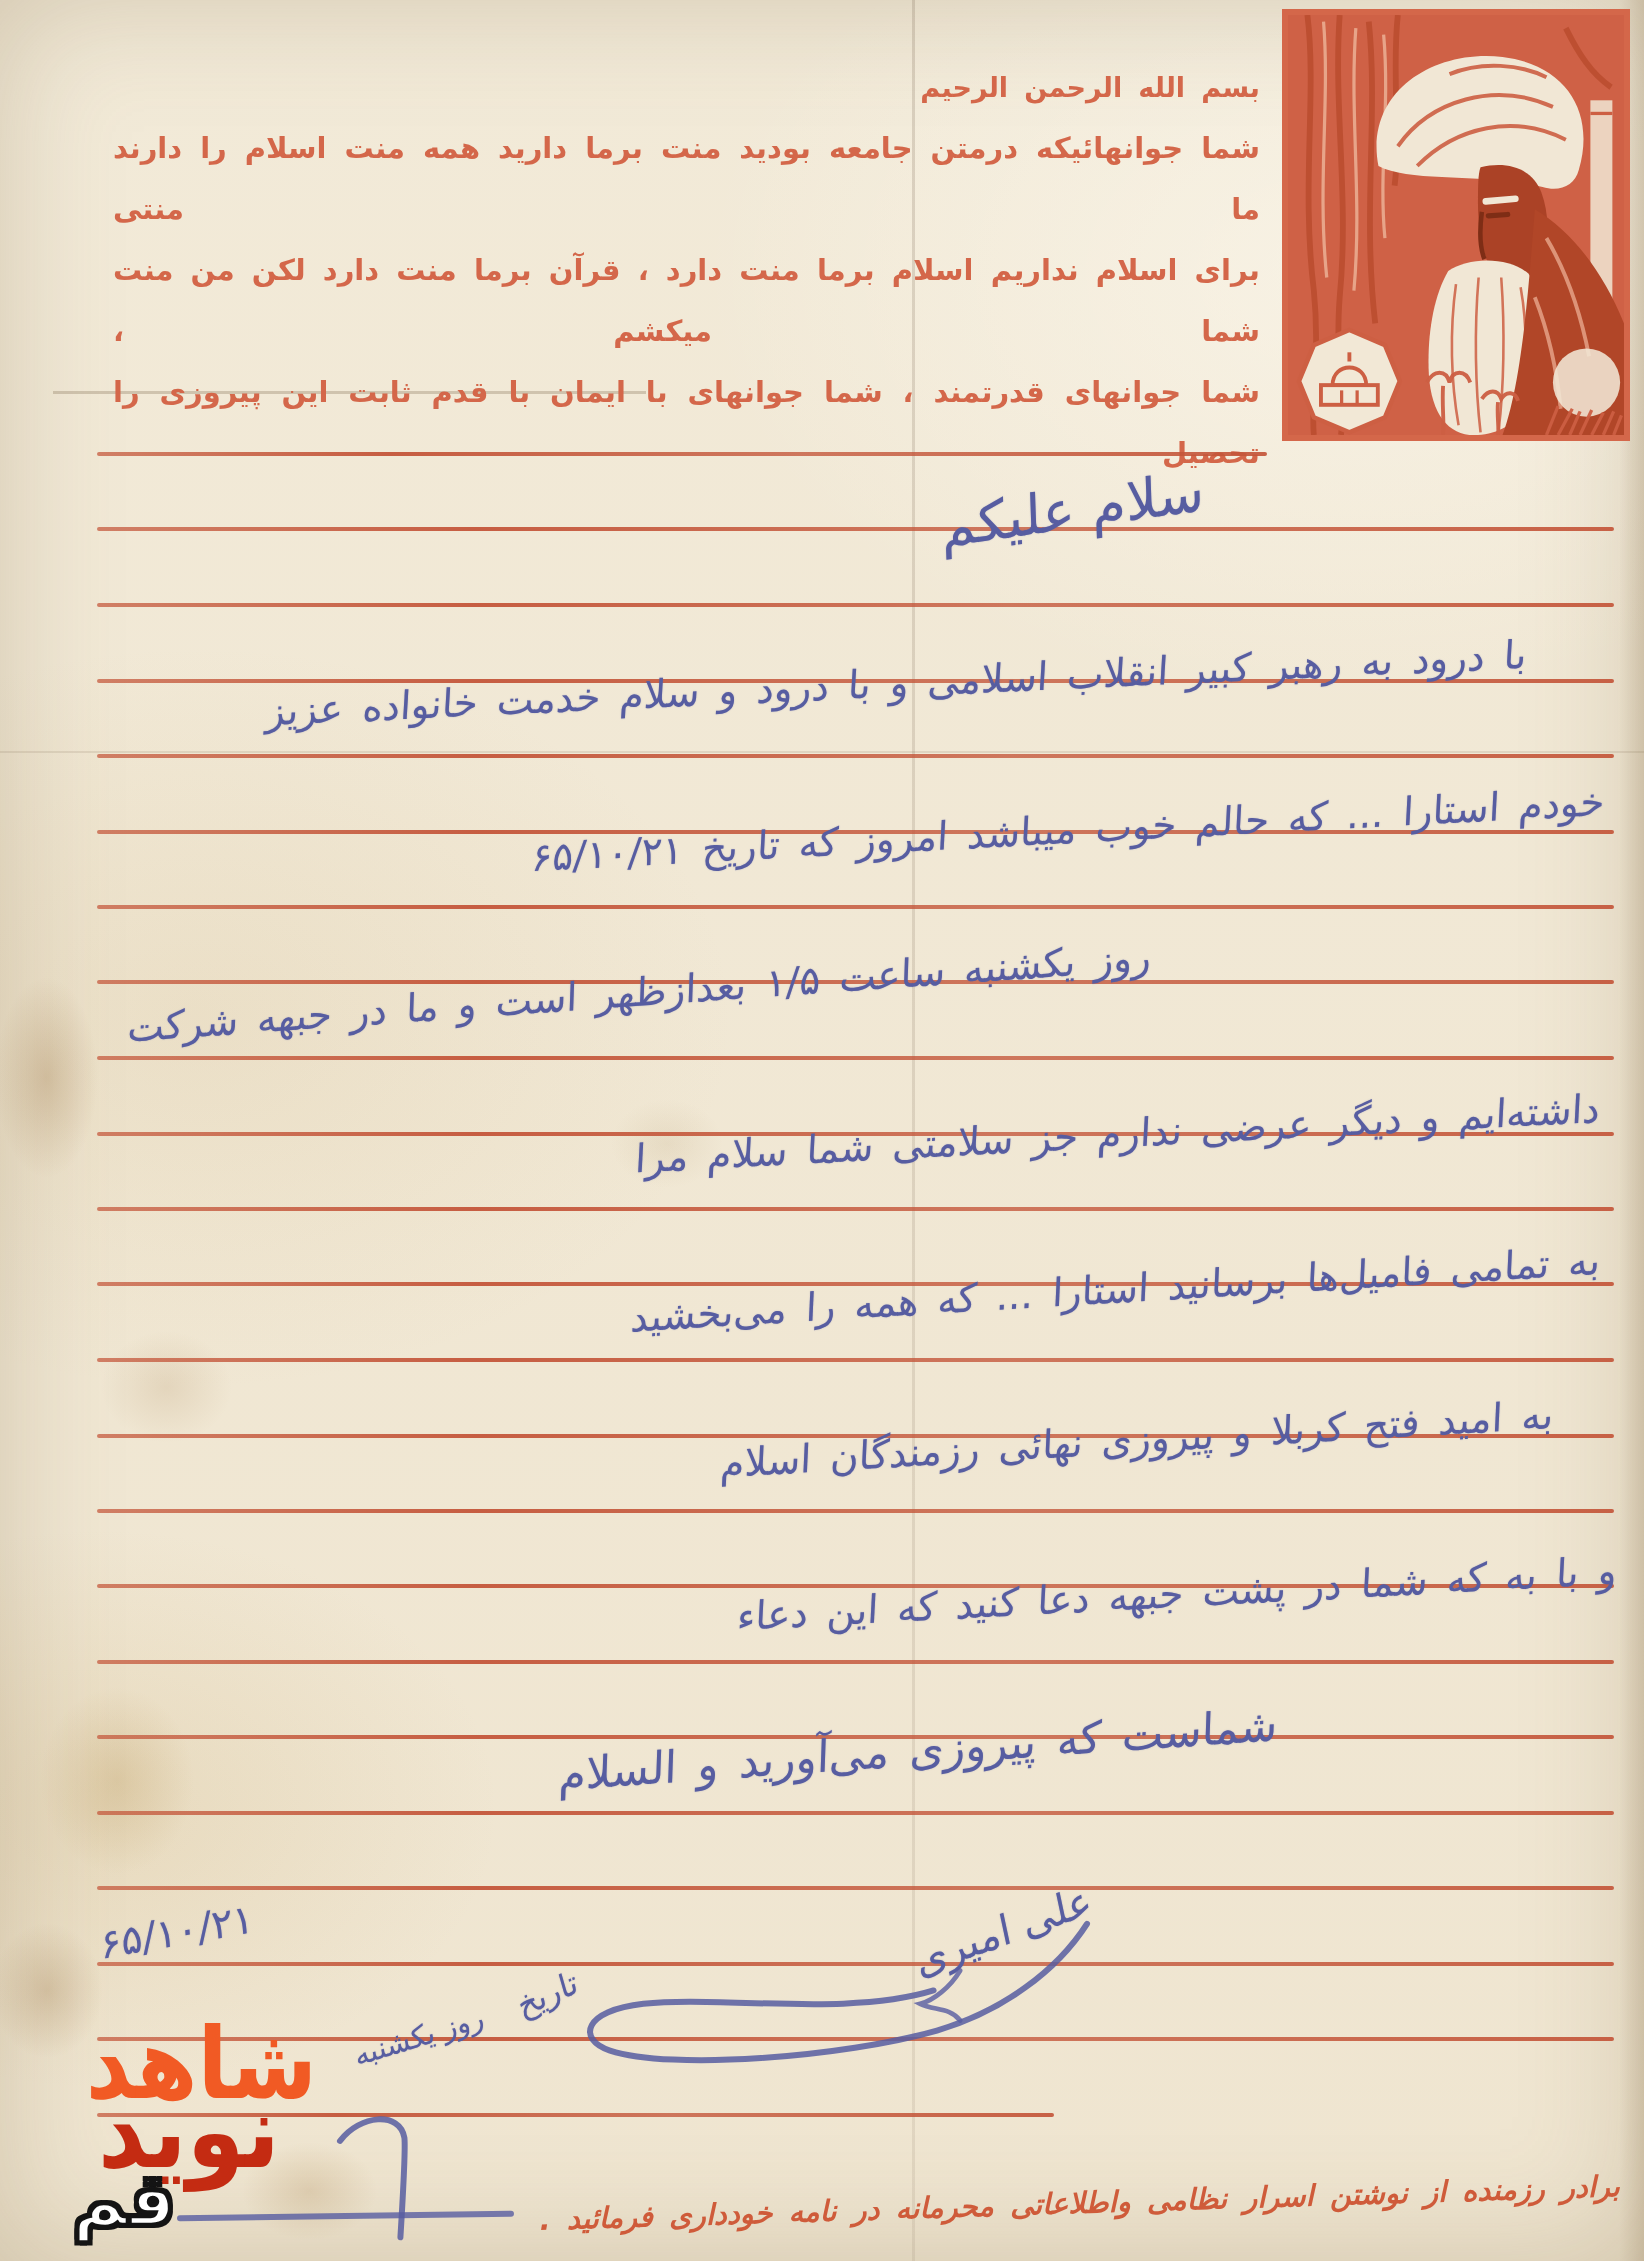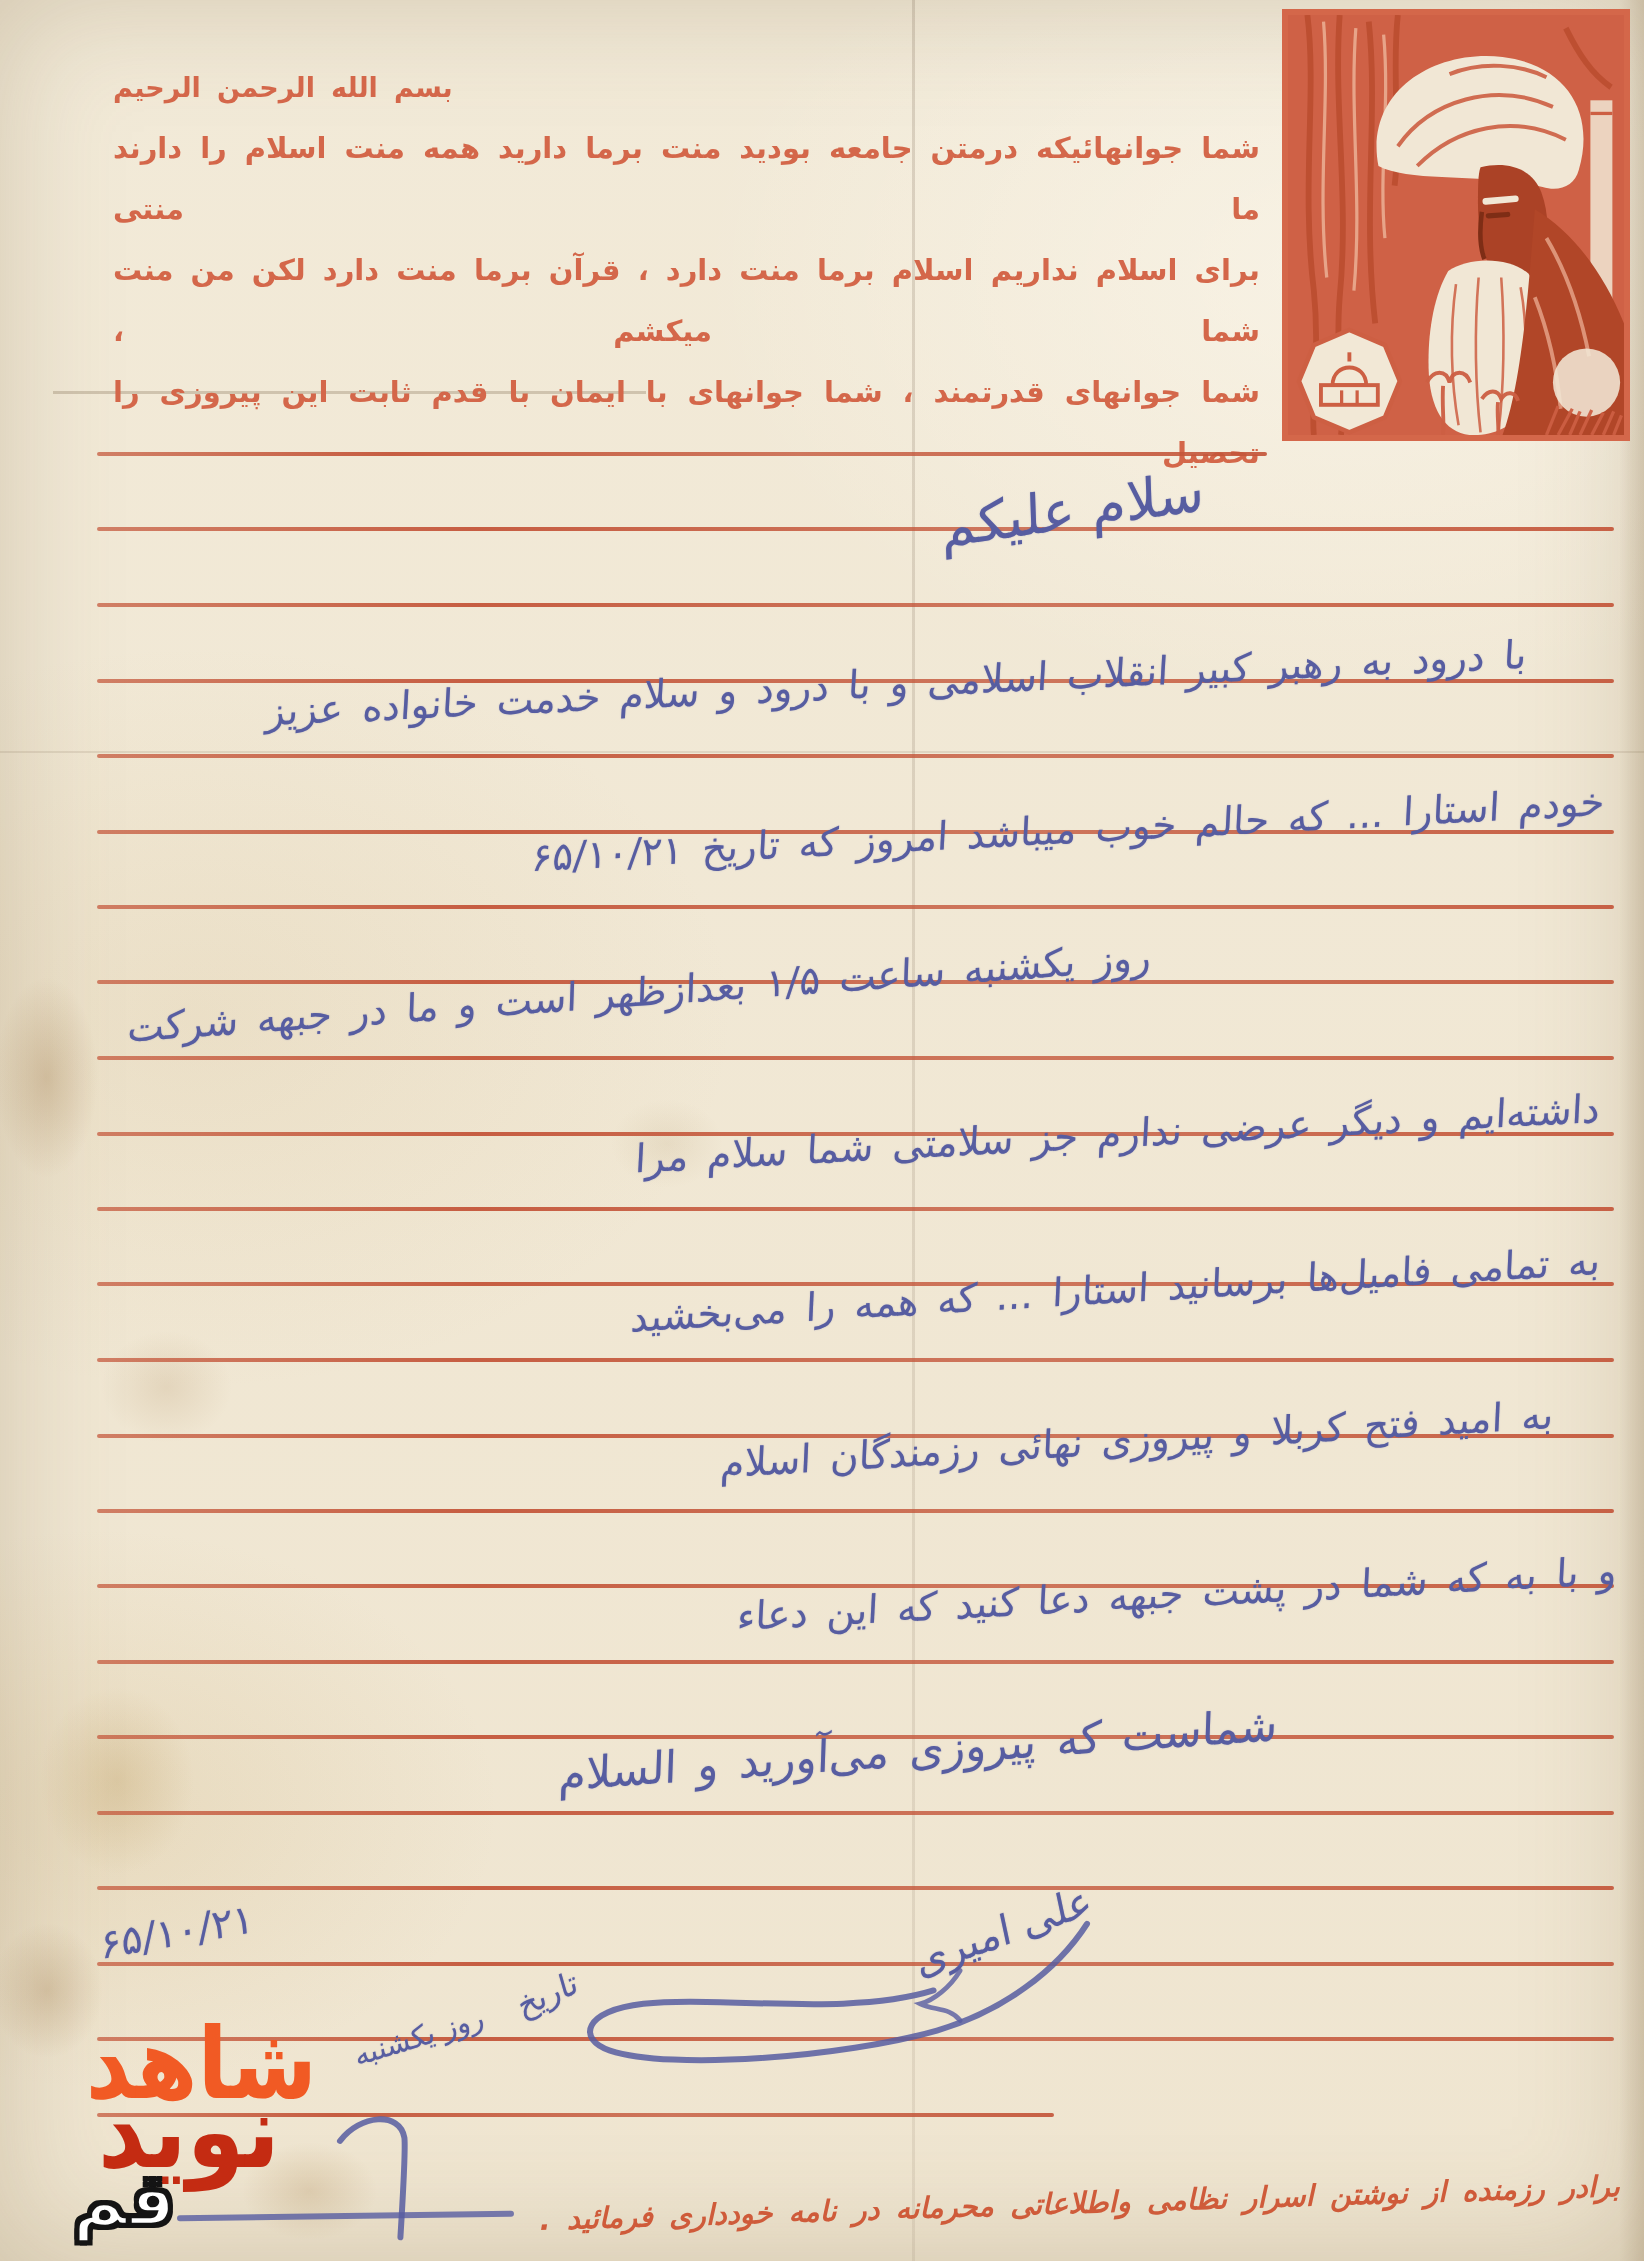--- a/index.html
+++ b/index.html
@@ -12,21 +12,21 @@
       radial-gradient(1000px 667px at 82% 12%, rgba(255,252,244,.45), transparent 65%),
       linear-gradient(#f2ead8, #efe5d0);
     box-shadow: inset 0 0 120px rgba(120,95,55,.25);
   }
   
   .letterhead{
     position:absolute; top:57px; left:113px; width:1147px;
     direction:rtl; color:#d4674a; font-weight:bold;
     font-size:29px; line-height:61px; letter-spacing:0.7px; word-spacing:6.7px;
   }
-  .letterhead .bismillah{ text-align:left; font-size:27px; }
+  .letterhead .bismillah{ text-align:right; font-size:27px; }
   .letterhead .jline{ text-align:justify; text-align-last:justify; }
   .letterhead .rline{ text-align:right; }
   
   .portrait{
     position:absolute; left:1282px; top:9.3px; width:348px; height:432px;
     border:6px solid #d4674a; box-sizing:border-box; background:#cf6146;
   }
   .portrait svg{display:block;width:100%;height:100%;}
   
   .rule{

